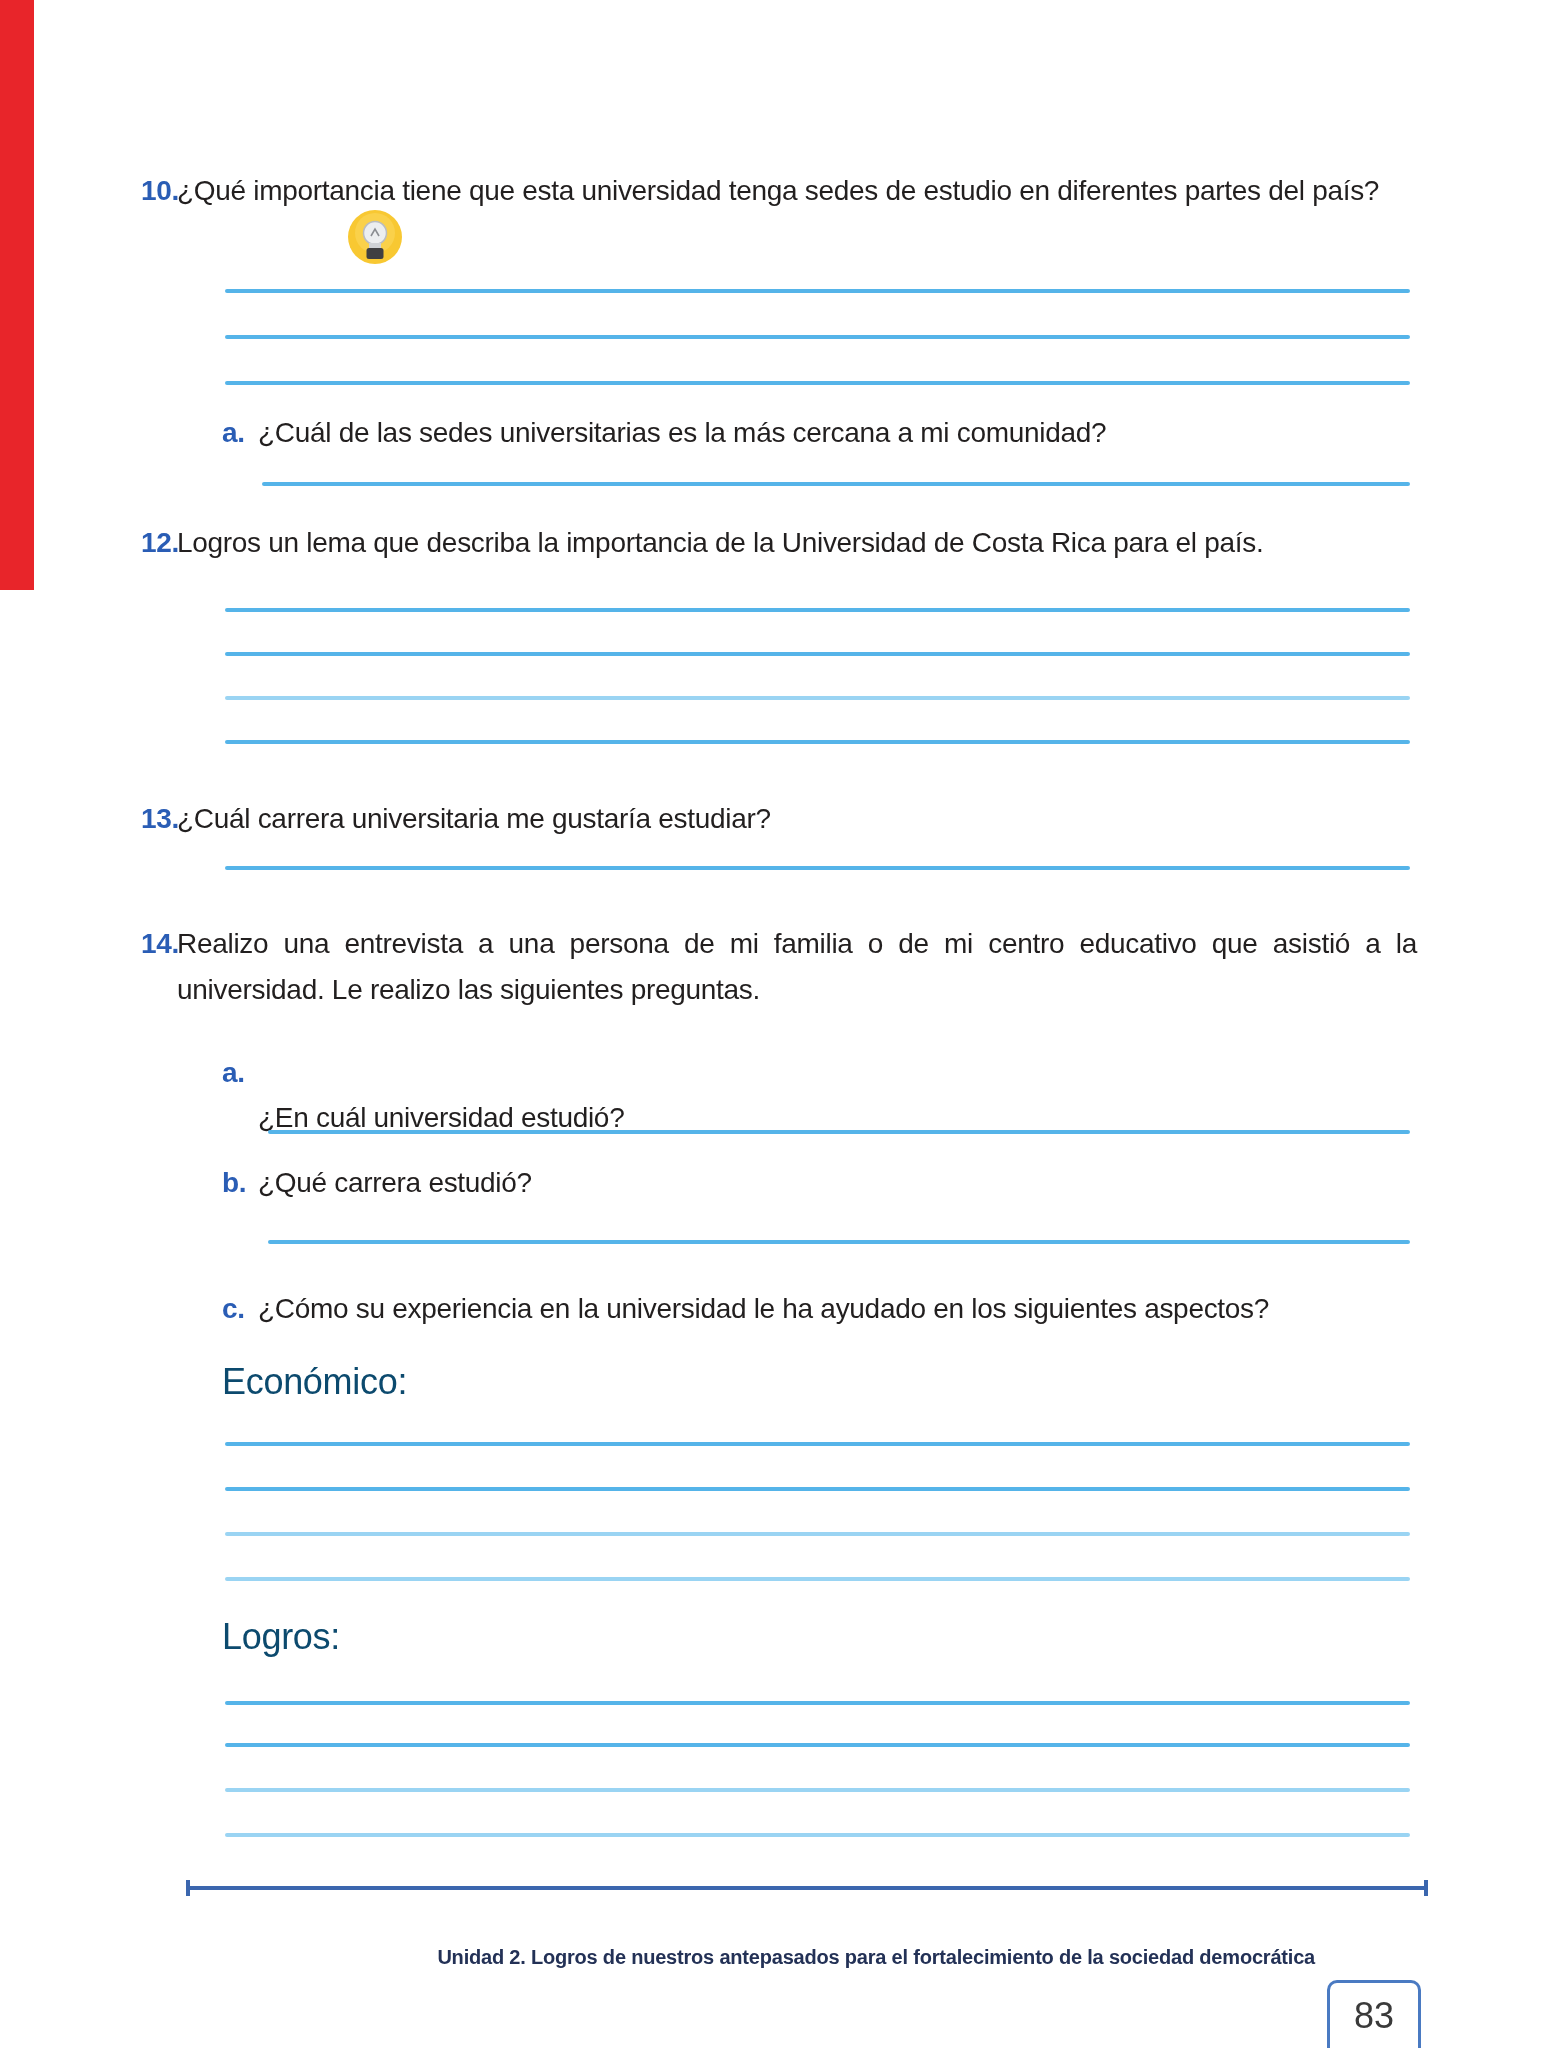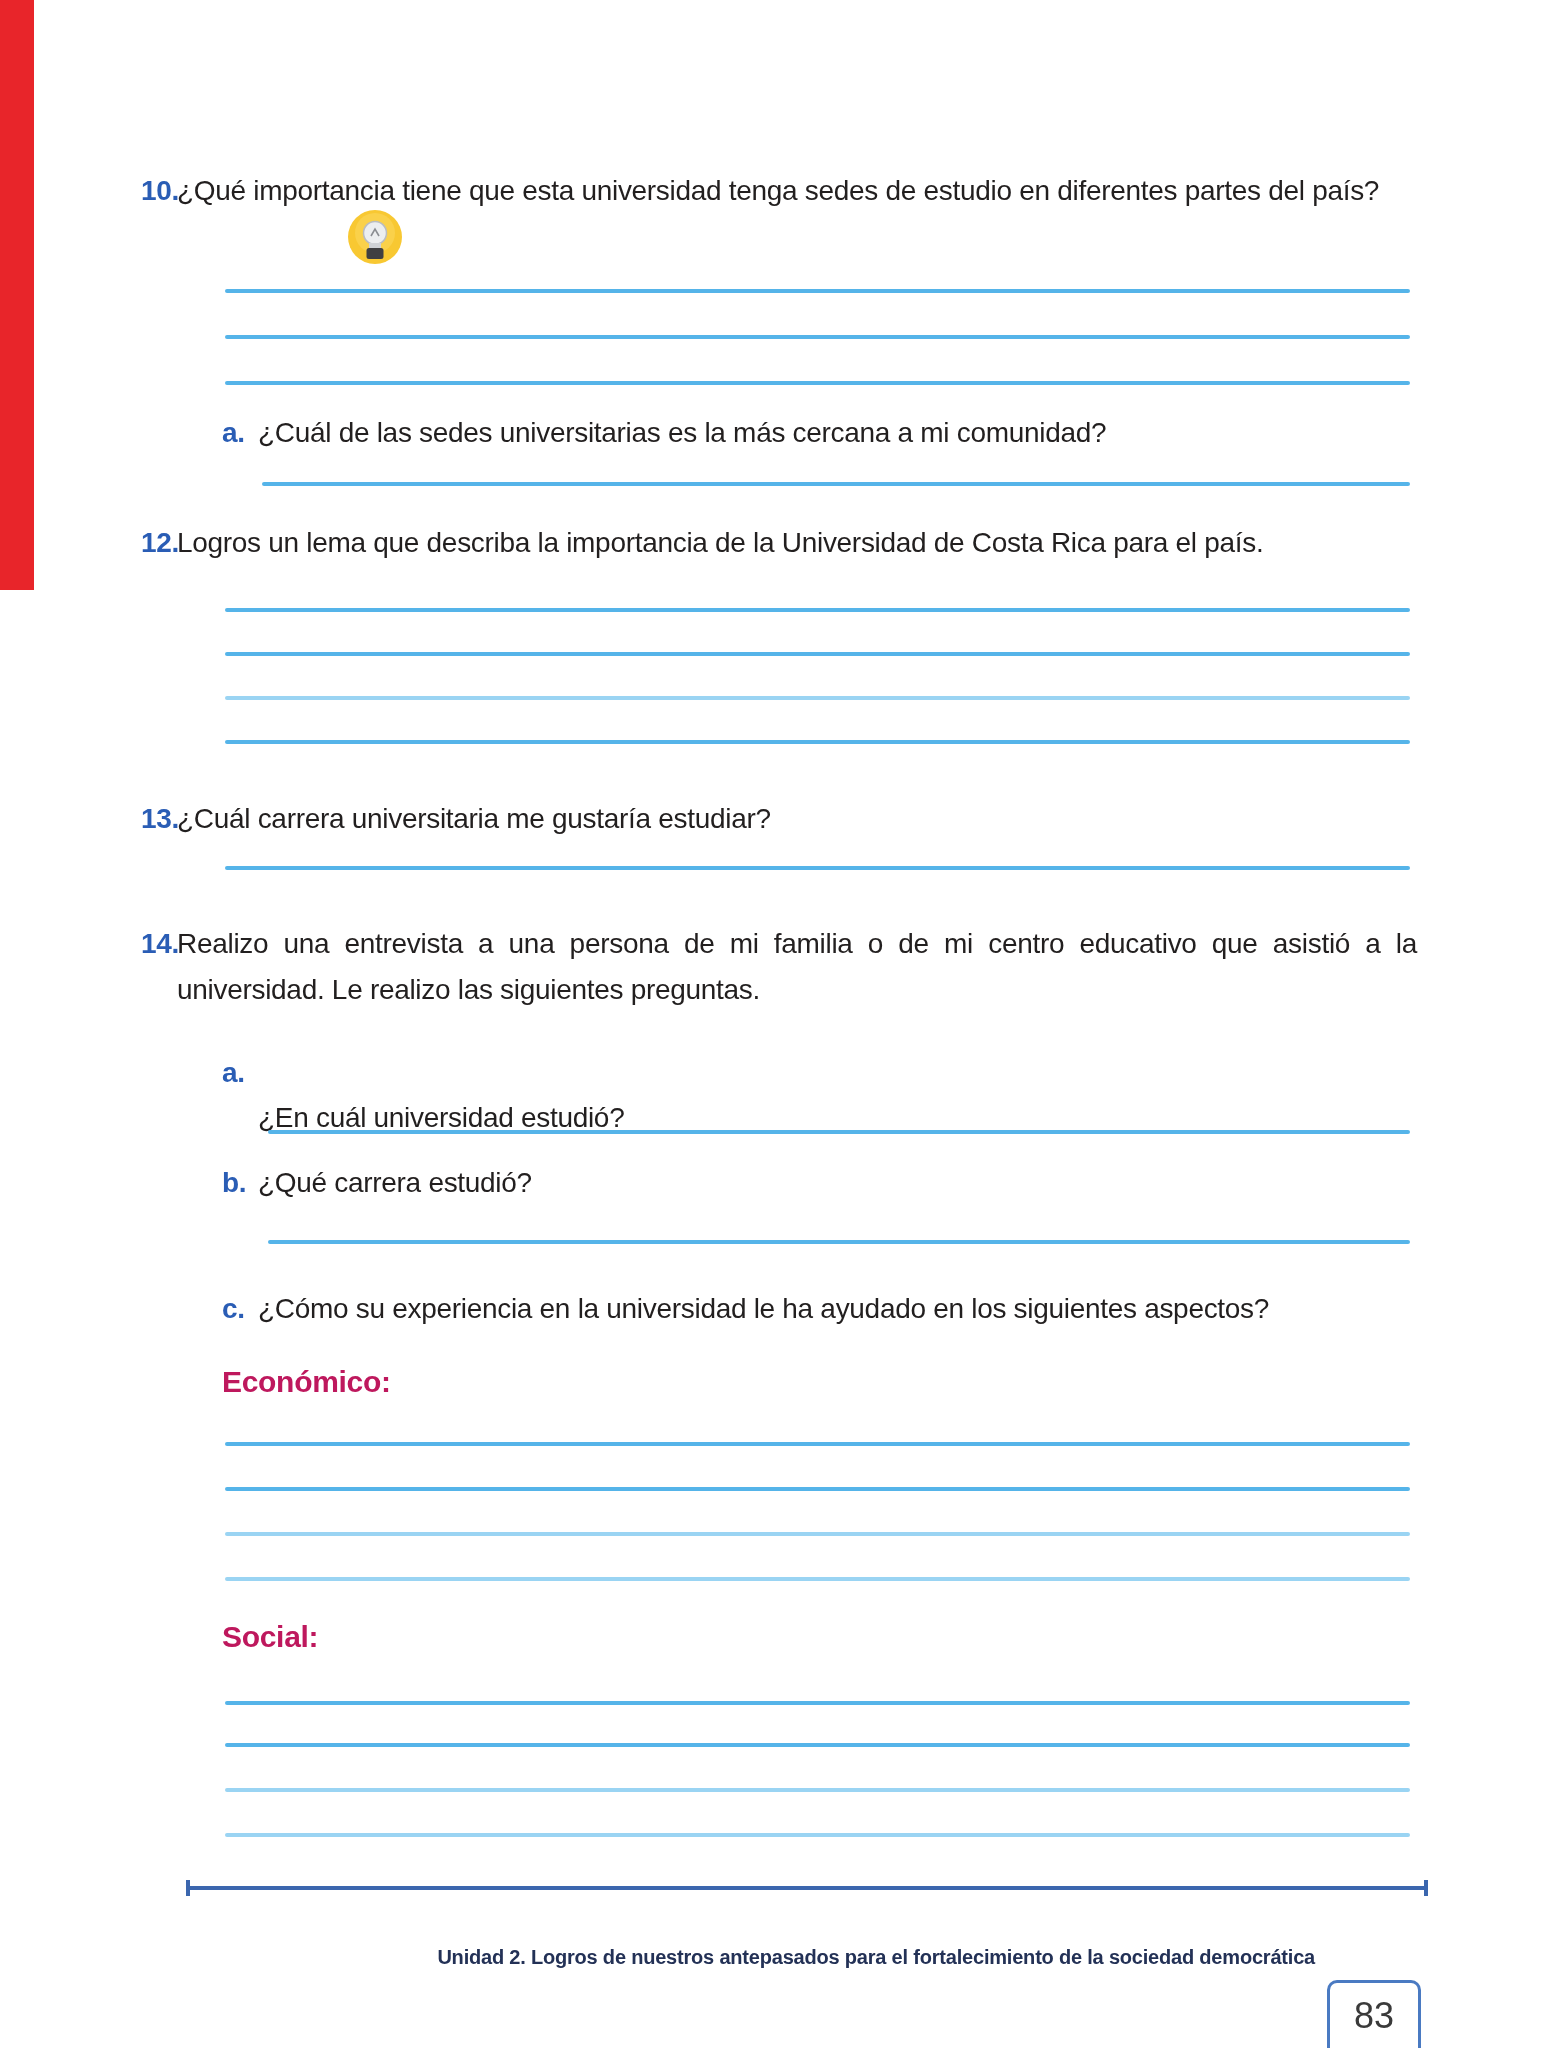--- a/index.html
+++ b/index.html
@@ -11,21 +11,21 @@
   .marker{
     position:absolute;font-weight:700;color:#2a5db5;font-size:28px;line-height:46px;
     letter-spacing:-0.3px;white-space:nowrap;
   }
   .qtext{
     position:absolute;font-size:28px;line-height:46px;color:#221f1f;letter-spacing:-0.3px;
   }
   .justify{text-align:justify;}
   .nowrap{white-space:nowrap;}
   .aspect{
-    position:absolute;font-weight:700;color:#be185d;font-size:30px;line-height:40px;
+    position:absolute;font-weight:400;color:#0c4a6e;font-size:36px;line-height:40px;
     letter-spacing:-0.3px;white-space:nowrap;
   }
   .answer-line{position:absolute;height:4px;border-radius:2px;background:#55b4e9;}
   .answer-line.light{background:#9ad4f3;}
   .bulb{position:absolute;left:347px;top:209px;width:56px;height:64px;}
   .rule{position:absolute;left:186px;top:1886px;width:1242px;height:4px;background:#3b66ae;}
   .rule:before,.rule:after{content:"";position:absolute;top:-6px;width:4px;height:16px;background:#3b66ae;}
   .rule:before{left:0;}
   .rule:after{right:0;}
   .footer-text{
@@ -91,21 +91,21 @@
 
   <div class="marker" style="left:222px;top:1286px;">c.</div>
   <div class="qtext nowrap" style="left:258px;top:1286px;">¿Cómo su experiencia en la universidad le ha ayudado en los siguientes aspectos?</div>
 
   <div class="aspect" style="left:222px;top:1362px;">Económico:</div>
   <div class="answer-line" style="left:225px;top:1442px;width:1185px;"></div>
   <div class="answer-line" style="left:225px;top:1487px;width:1185px;"></div>
   <div class="answer-line light" style="left:225px;top:1532px;width:1185px;"></div>
   <div class="answer-line light" style="left:225px;top:1577px;width:1185px;"></div>
 
-  <div class="aspect" style="left:222px;top:1617px;">Social:</div>
+  <div class="aspect" style="left:222px;top:1617px;">Logros:</div>
   <div class="answer-line" style="left:225px;top:1701px;width:1185px;"></div>
   <div class="answer-line" style="left:225px;top:1743px;width:1185px;"></div>
   <div class="answer-line light" style="left:225px;top:1788px;width:1185px;"></div>
   <div class="answer-line light" style="left:225px;top:1833px;width:1185px;"></div>
 
   <div class="rule"></div>
 
   <div class="footer-text">Unidad 2. Logros de nuestros antepasados para el fortalecimiento de la sociedad democrática</div>
   <div class="page-box">
     <span>83</span>

